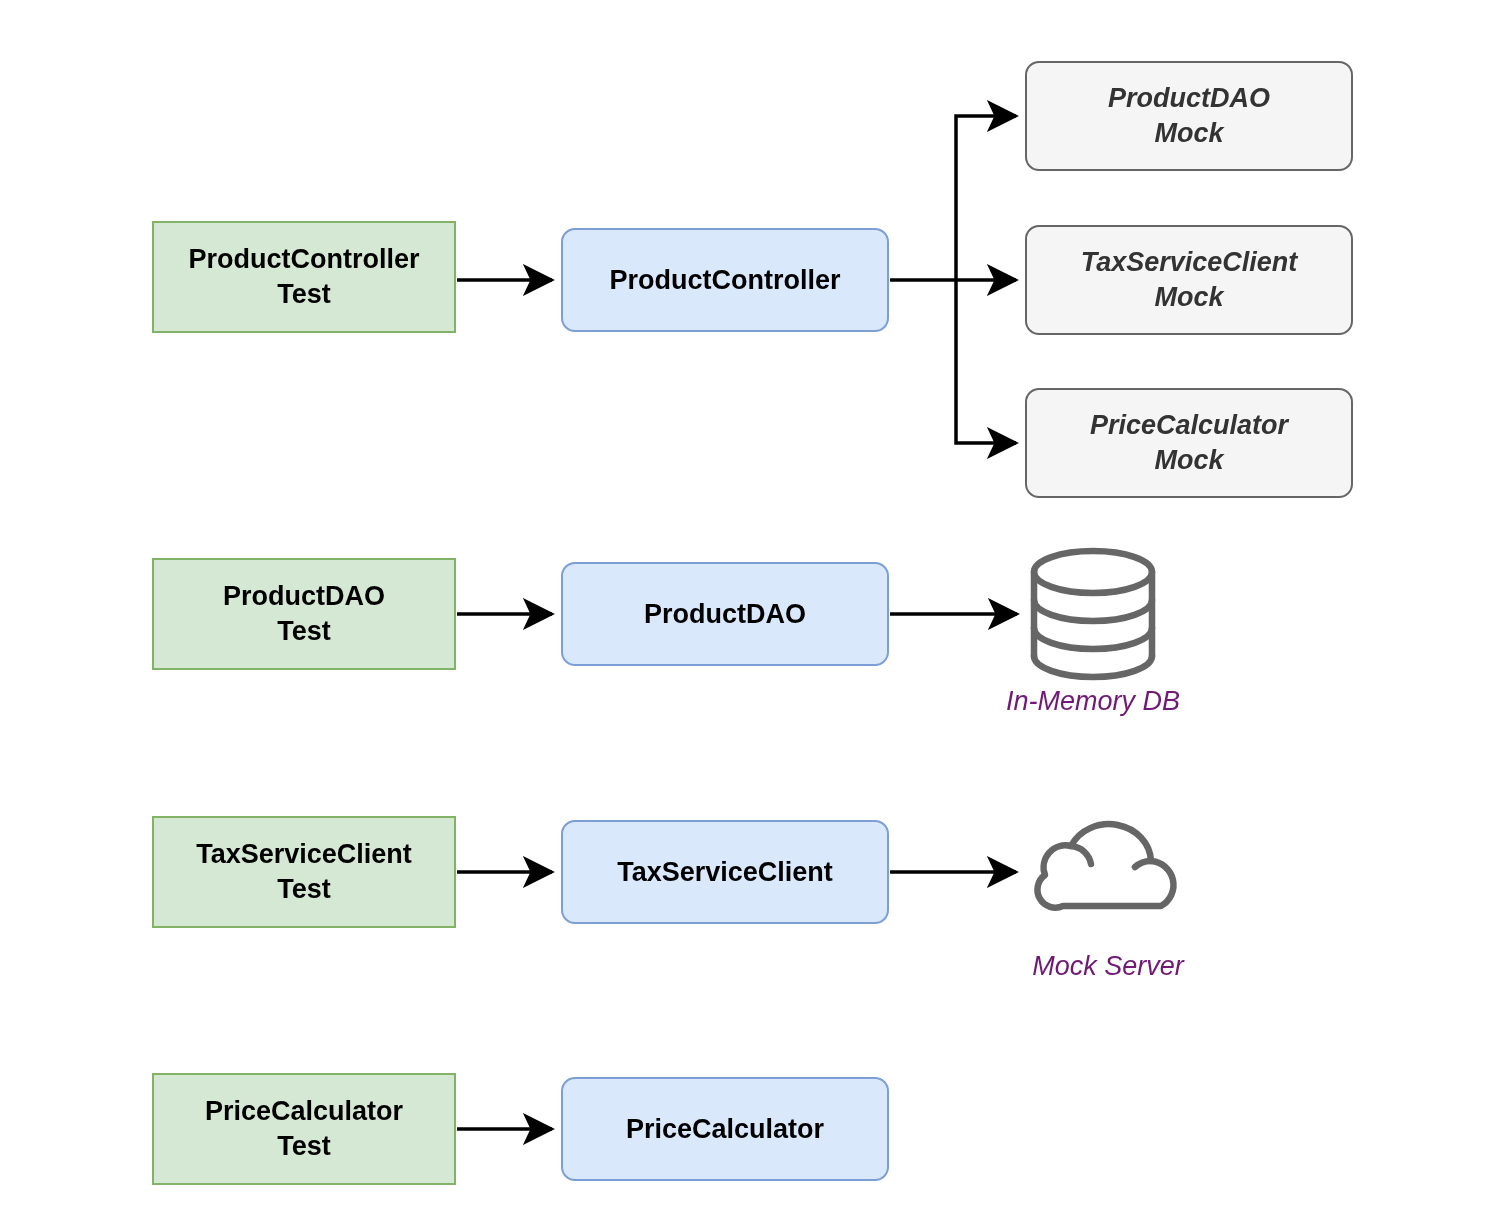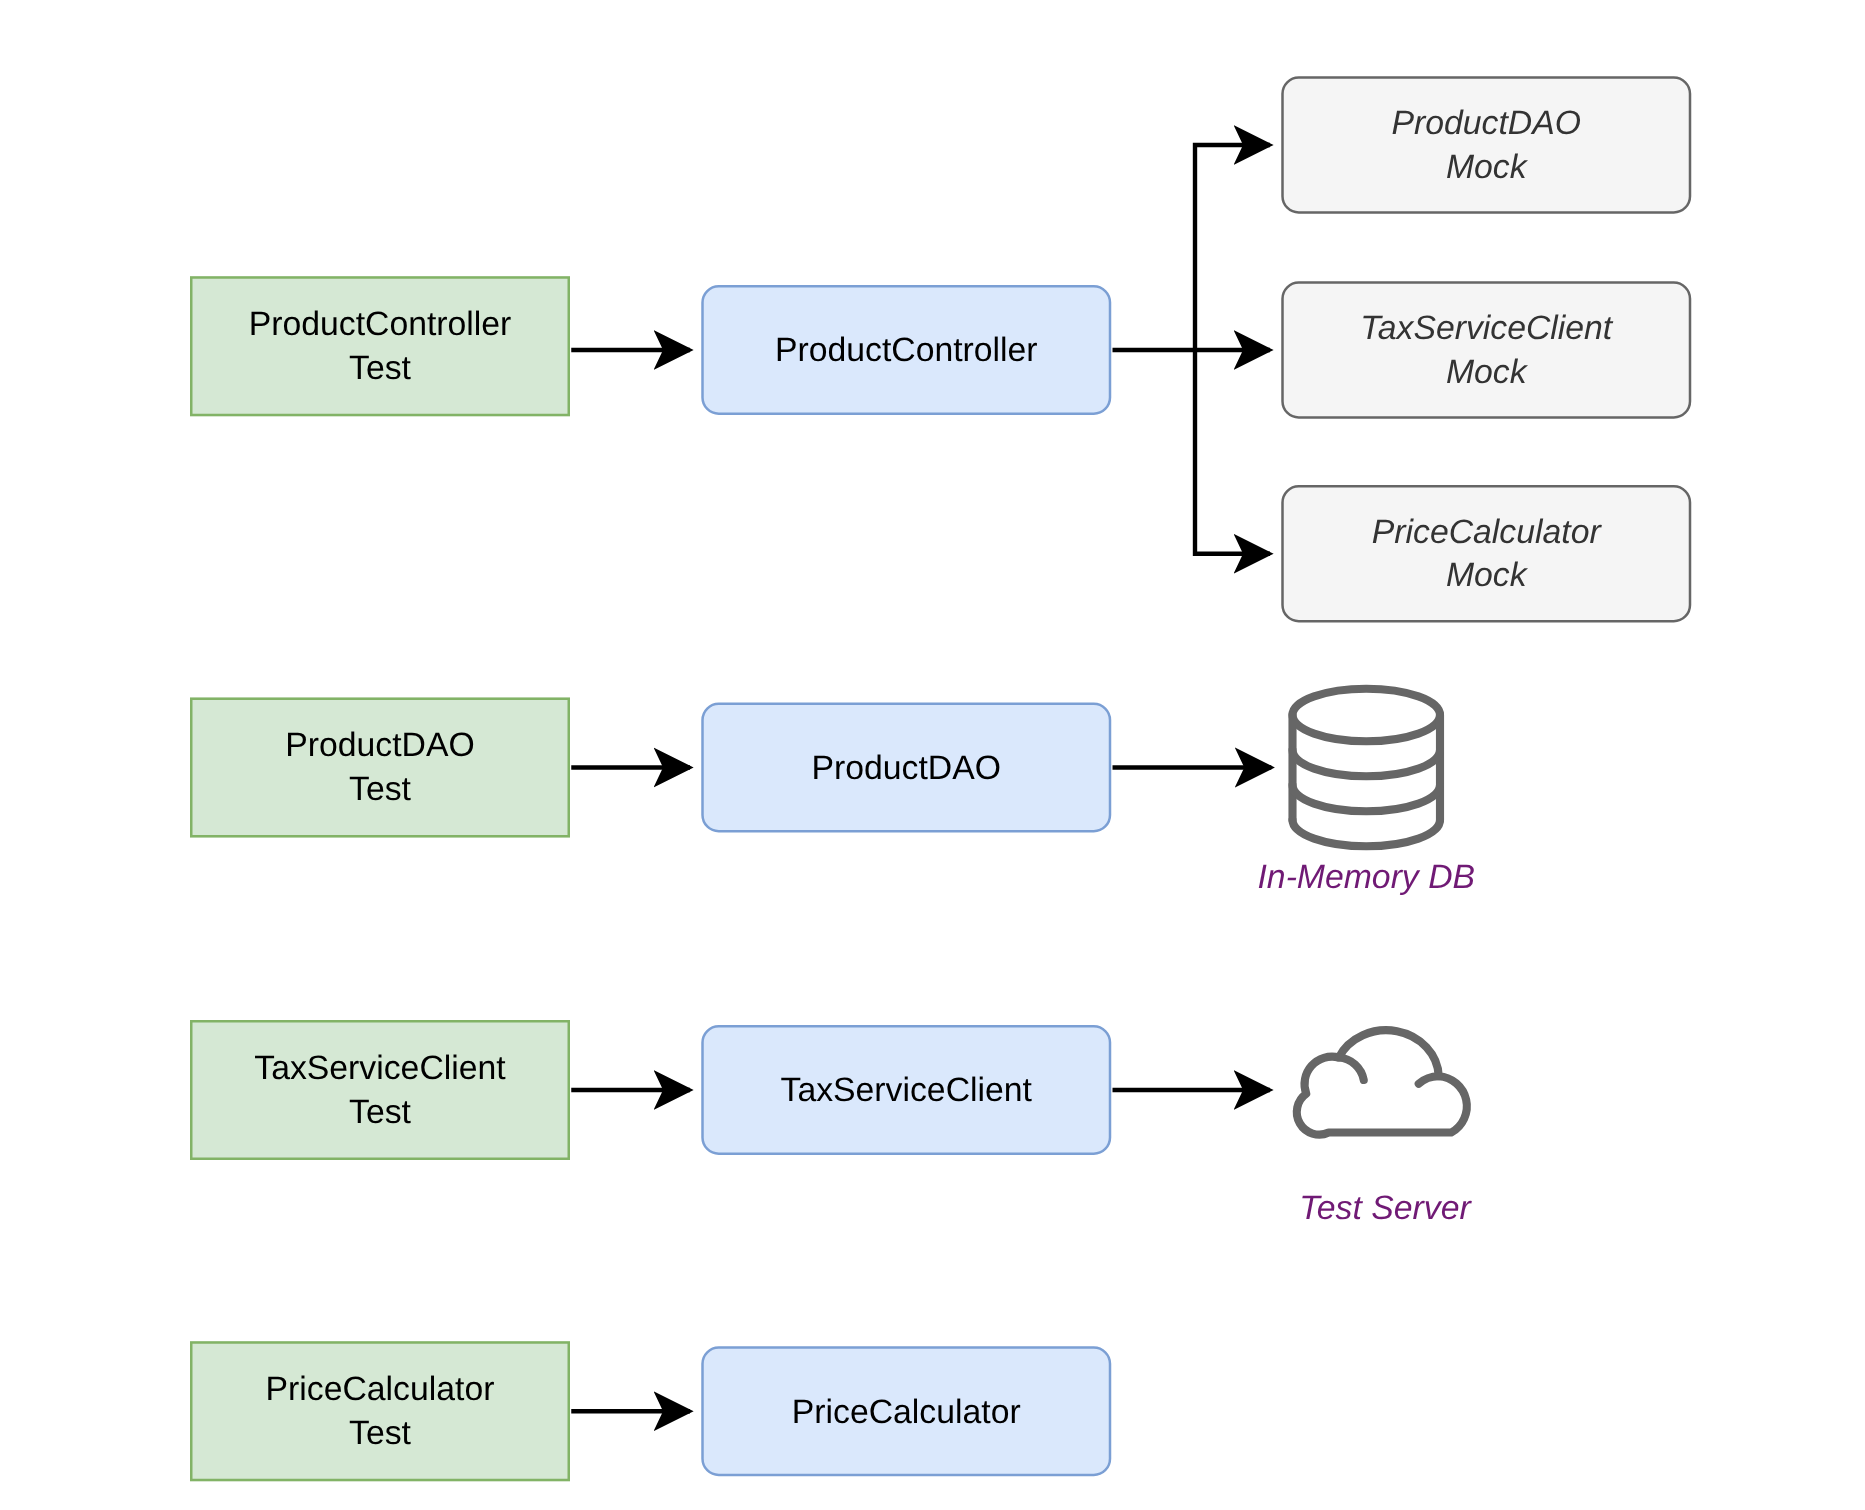--- a/index.html
+++ b/index.html
@@ -21,20 +21,21 @@
   }
   .node {
     position: absolute;
     box-sizing: border-box;
     display: flex;
     align-items: center;
     justify-content: center;
     text-align: center;
     line-height: 1.28;
     white-space: pre-line;
+    font-weight: bold;
   }
   .node-test {
     background: #d5e8d4;
     border: 2px solid #82b366;
     color: #000000;
     font-size: 27px;
   }
   .node-sut {
     background: #dae8fc;
     border: 2px solid #7b9fd4;
@@ -156,20 +157,20 @@
                A 22 22 0 0 1 50 29
                A 42 38 0 0 1 130 44
                A 24 24 0 0 1 140 89
                L 42 89
                A 18 18 0 0 1 24 58 Z" fill="#ffffff" stroke="#666666" stroke-width="6.5" stroke-linecap="round" stroke-linejoin="round"></path>
       <path d="M 50 29 A 22 22 0 0 1 70 47" fill="none" stroke="#666666" stroke-width="6.5" stroke-linecap="round"></path>
       <path d="M 130 44 A 24 24 0 0 0 114 50" fill="none" stroke="#666666" stroke-width="6.5" stroke-linecap="round"></path>
     </svg>
   </div>
 
-  <div class="ext-label" style="left:978px; top:951px; width:260px;">Test Server</div>
+  <div class="ext-label" style="left:978px; top:951px; width:260px;">Mock Server</div>
 
   <div class="node node-test" style="left:152px; top:1073px; width:304px; height:112px;">PriceCalculator
 Test</div>
 
   <div class="node node-sut" style="left:561px; top:1077px; width:328px; height:104px;">PriceCalculator</div>
 
 </div>
 
 </body></html>

